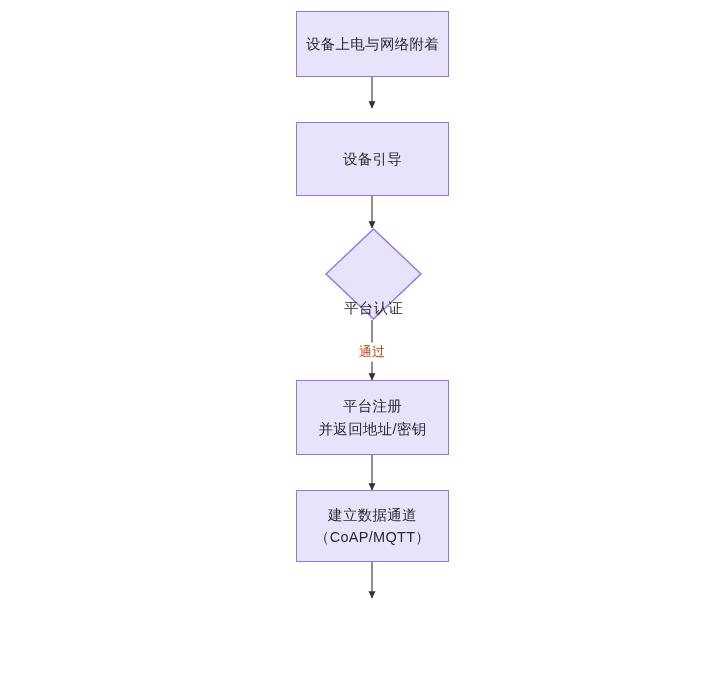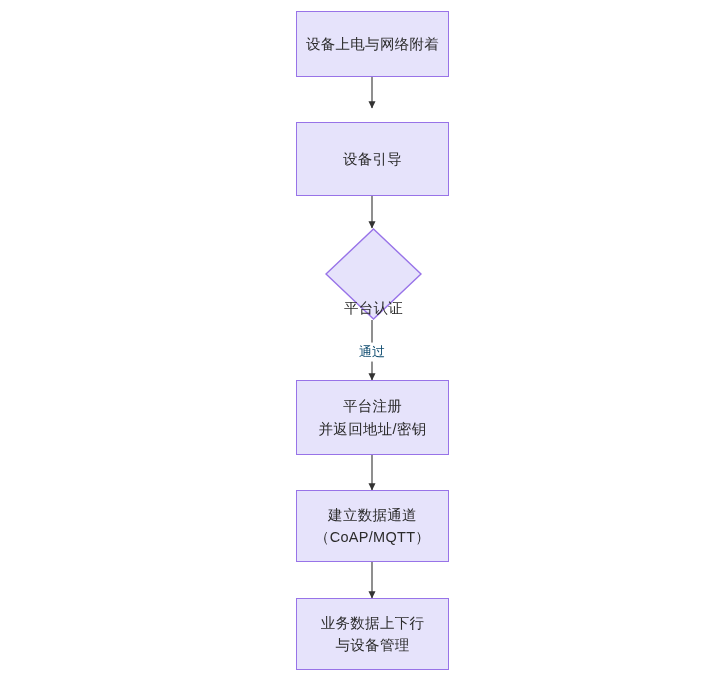--- a/index.html
+++ b/index.html
@@ -70,21 +70,21 @@
     color: #2b2b2b;
     font-size: 14.5px;
     line-height: 1.5;
     text-align: center;
     letter-spacing: 0.3px;
     white-space: nowrap;
   }
   .edge-label {
     position: absolute;
     background: #ffffff;
-    color: #0c4a6e;
+    color: #c2410c;
     font-size: 13px;
     line-height: 1.3;
     padding: 1px 3px;
     white-space: nowrap;
     text-align: center;
     transform: translate(-50%, -50%);
   }
 </style>
 </head>
 <body>
@@ -127,21 +127,17 @@
     <div class="node" style="left:296px; top:380px; width:153px; height:75px;">
       <span class="line">平台注册</span>
       <span class="line">并返回地址/密钥</span>
     </div>
 
     <div class="node" style="left:296px; top:490px; width:153px; height:72px;">
       <span class="line">建立数据通道</span>
       <span class="line">（CoAP/MQTT）</span>
     </div>
 
-    <div class="node" style="left:296px; top:598px; width:153px; height:72px;">
-      <span class="line">业务数据上下行</span>
-      <span class="line">与设备管理</span>
-    </div>
 
     <div class="edge-label" style="left:372px; top:352px;">通过</div>
 
   </div>
 </div>
 
 </body></html>

